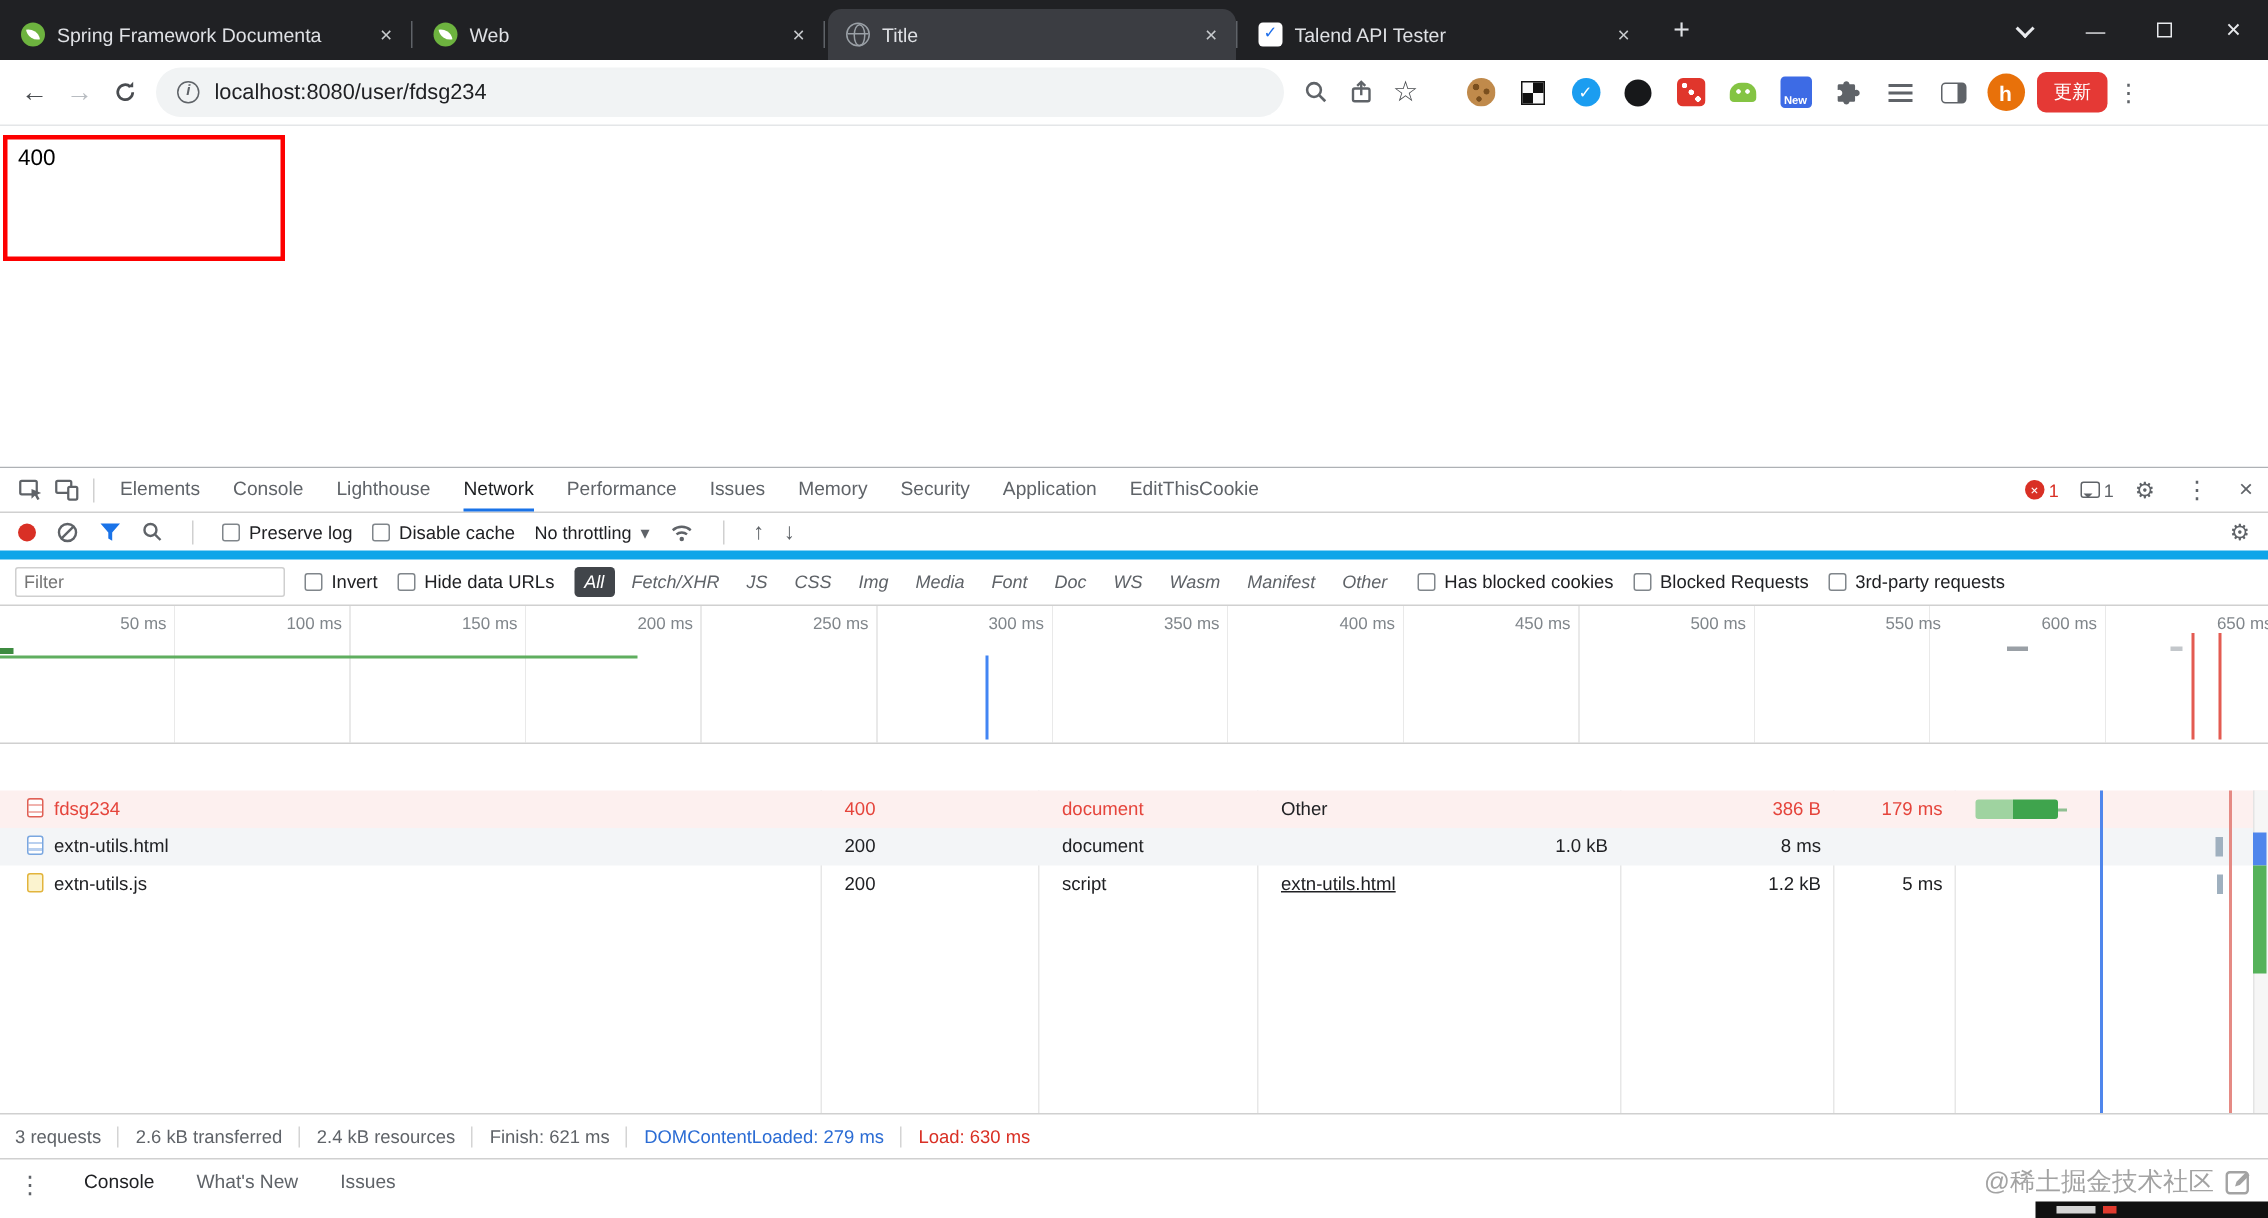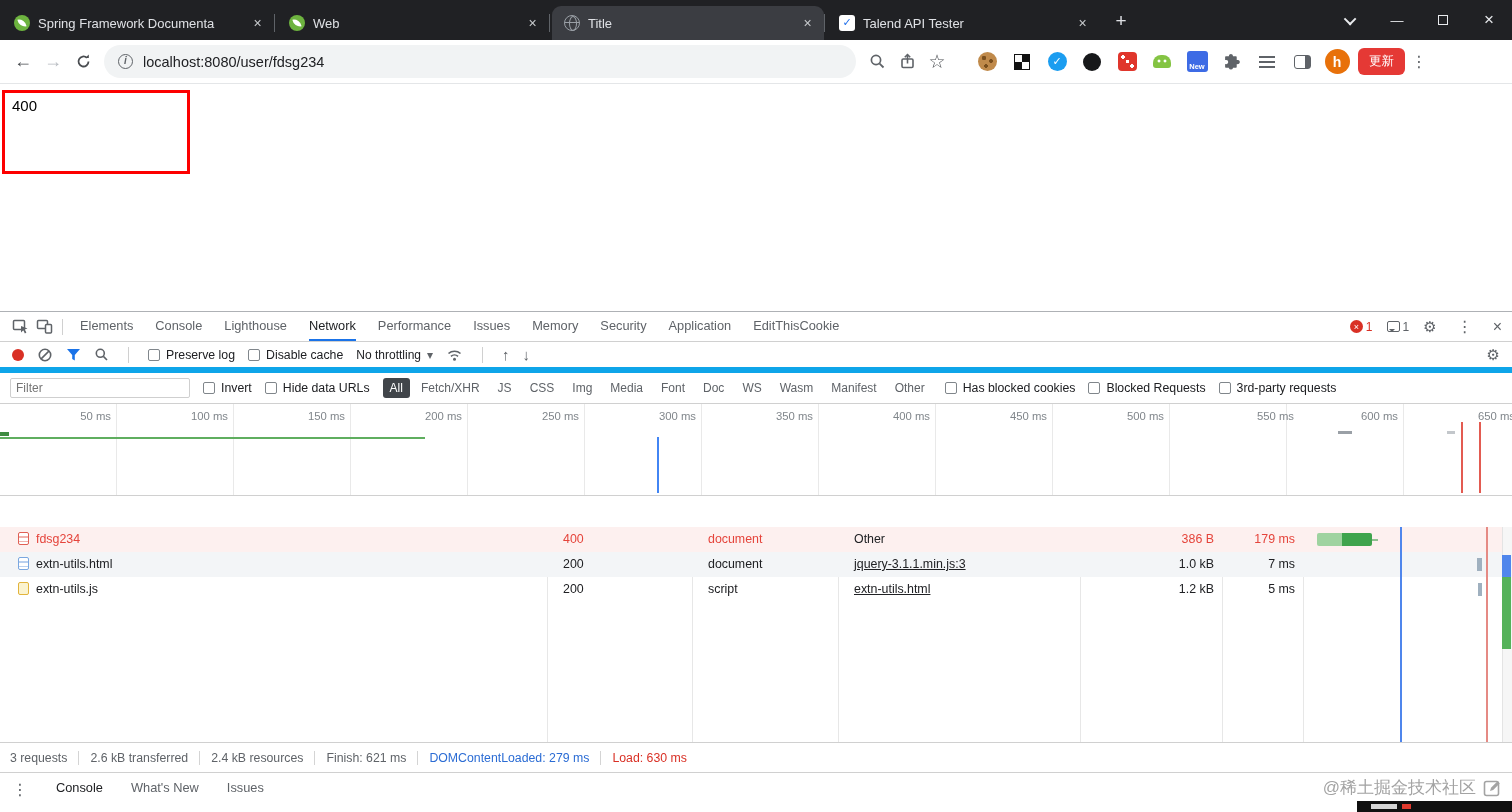--- a/index.html
+++ b/index.html
@@ -83,21 +83,21 @@
 
   .dt-controls { height:31px; display:flex; align-items:center; gap:13px; padding:0 12px; border-bottom:6px solid #0ea5e9; flex:0 0 31px; }
   .rec-dot { width:12px; height:12px; border-radius:50%; background:#d93025; }
   .cb { width:12px; height:12px; border:1px solid #80868b; border-radius:2px; background:#fff; flex:0 0 12px; }
   .cb-item { display:flex; align-items:center; gap:6px; color:#202124; font-size:12.3px; white-space:nowrap; }
   .throttle { display:flex; align-items:center; gap:6px; color:#202124; }
   .arrow-g { color:#5f6368; font-size:15px; font-weight:bold; }
 
   .dt-filter { height:31px; display:flex; align-items:center; gap:13px; padding:0 10px; border-bottom:1px solid #d0d0d0; flex:0 0 31px; }
   .filter-input { width:180px; height:20px; border:1px solid #cfcfcf; border-radius:2px; font-size:12px; color:#333; padding:0 5px; font-family:inherit; outline:none; }
-  .chip { padding:3px 7px; border-radius:3px; color:#5f6368; white-space:nowrap; }
+  .chip { padding:3px 7px; border-radius:3px; color:#5f6368; white-space:nowrap;font-style:italic; }
   .chip.sel { background:#41454a; color:#fff; }
   .typelist { display:flex; align-items:center; gap:4px; }
 
   .dt-overview { height:92px; position:relative; border-bottom:1px solid #d0d0d0; overflow:hidden; flex:0 0 92px;
     background:repeating-linear-gradient(to right, transparent 0 116px, #e9e9e9 116px 117px); }
   .tick { position:absolute; top:6px; width:58px; text-align:right; color:#80868b; font-size:11.3px; white-space:nowrap; }
   .ov-el { position:absolute; }
 
   .dt-table { flex:1 1 auto; position:relative; overflow:hidden; }
   .cols { display:grid; grid-template-columns:547px 145px 146px 242px 142px 81px auto; }
@@ -413,23 +413,22 @@
         <span class="cell red">document</span>
         <span class="cell">Other</span>
         <span class="cell num red">386 B</span>
         <span class="cell num red">179 ms</span>
         <span class="cell"></span>
       </div>
       <div class="nrow cols row-alt">
         <span class="cell"><span class="file-ic fi-blue"></span><span>extn-utils.html</span></span>
         <span class="cell">200</span>
         <span class="cell">document</span>
-        <span class="cell lnk">jquery-3.1.1.min.js:3</span>
         <span class="cell num">1.0 kB</span>
-        <span class="cell num">7 ms</span>
+        <span class="cell num">8 ms</span>
         <span class="cell"></span>
       </div>
       <div class="nrow cols">
         <span class="cell"><span class="file-ic fi-yel"></span><span>extn-utils.js</span></span>
         <span class="cell">200</span>
         <span class="cell">script</span>
         <span class="cell lnk">extn-utils.html</span>
         <span class="cell num">1.2 kB</span>
         <span class="cell num">5 ms</span>
         <span class="cell"></span>

